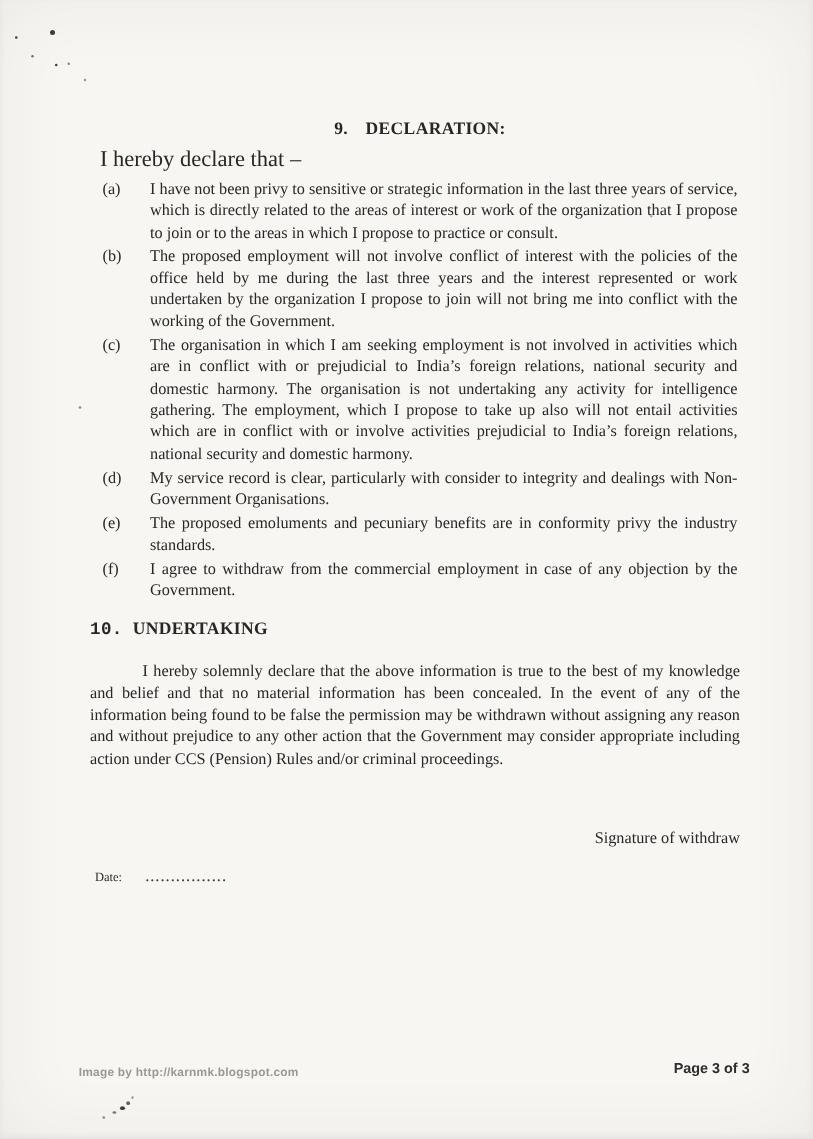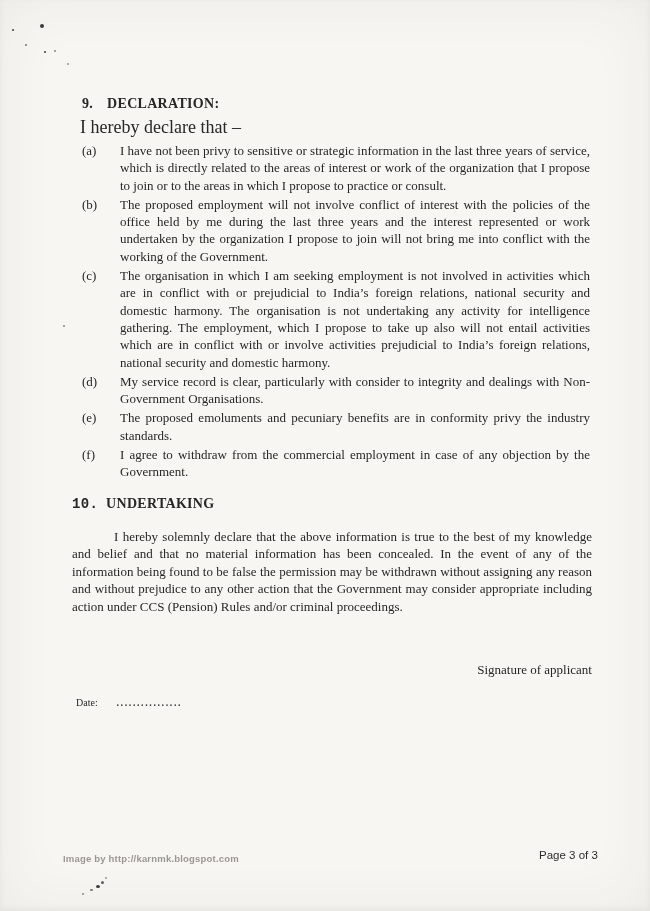--- a/index.html
+++ b/index.html
@@ -21,20 +21,21 @@
     position: absolute;
     top: 96px;
     left: 82px;
     width: 508px;
   }
   .decl-heading {
     font-size: 14px;
     font-weight: bold;
     letter-spacing: 0.3px;
     margin-bottom: 5px;
+    text-align: center;
   }
   .decl-heading .sec-num { display: inline-block; margin-right: 14px; }
   .intro {
     font-size: 18px;
     margin-bottom: 4px;
     margin-left: -2px;
   }
   .item {
     display: flex;
     font-size: 13px;
@@ -99,21 +100,21 @@
     font-weight: bold;
     font-size: 9.5px;
     color: #9b9894;
     letter-spacing: 0.2px;
   }
   .footer-page {
     position: absolute;
     left: 539px;
     top: 849px;
     font-family: "Liberation Sans", sans-serif;
-    font-weight: normal;
+    font-weight: bold;
     font-size: 11.5px;
     color: #2c2c2c;
   }
   .speck {
     position: absolute;
     background: #3c3c3c;
     border-radius: 50%;
   }
 </style>
 </head>
@@ -171,21 +172,21 @@
       </div>
     </div>
 
     <div class="sec10">
       <div class="sec10-heading">
         <span class="sec-num">10.</span><span>UNDERTAKING</span>
       </div>
       <p class="body">I hereby solemnly declare that the above information is true to the best of my knowledge and belief and that no material information has been concealed. In the event of any of the information being found to be false the permission may be withdrawn without assigning any reason and without prejudice to any other action that the Government may consider appropriate including action under CCS (Pension) Rules and/or criminal proceedings.</p>
     </div>
 
-    <div class="signature">Signature of applicant</div>
+    <div class="signature">Signature of withdraw</div>
 
     <div class="fill-line">
       <span class="lbl">Date:</span>
       <span class="dots">................</span>
     </div>
 
   </div>
 
   <div class="footer-credit">Image by http://karnmk.blogspot.com</div>
   <div class="footer-page">Page 3 of 3</div>

